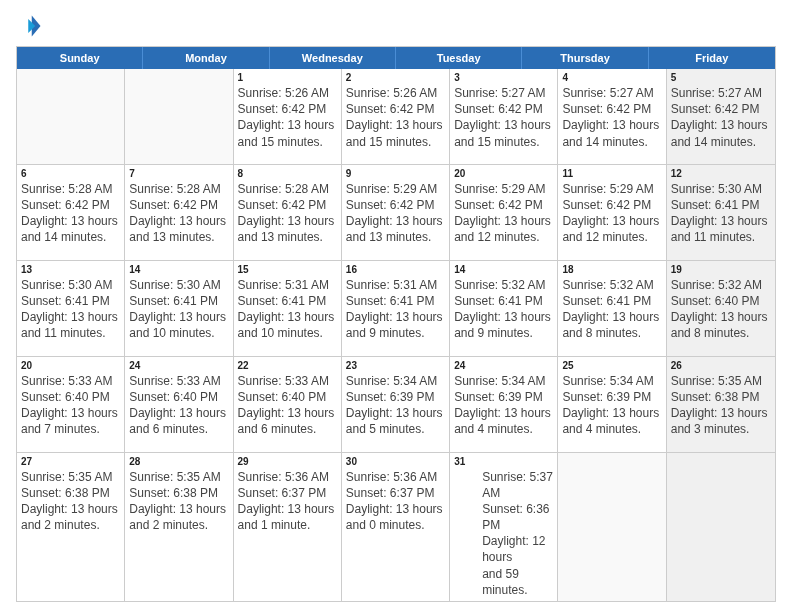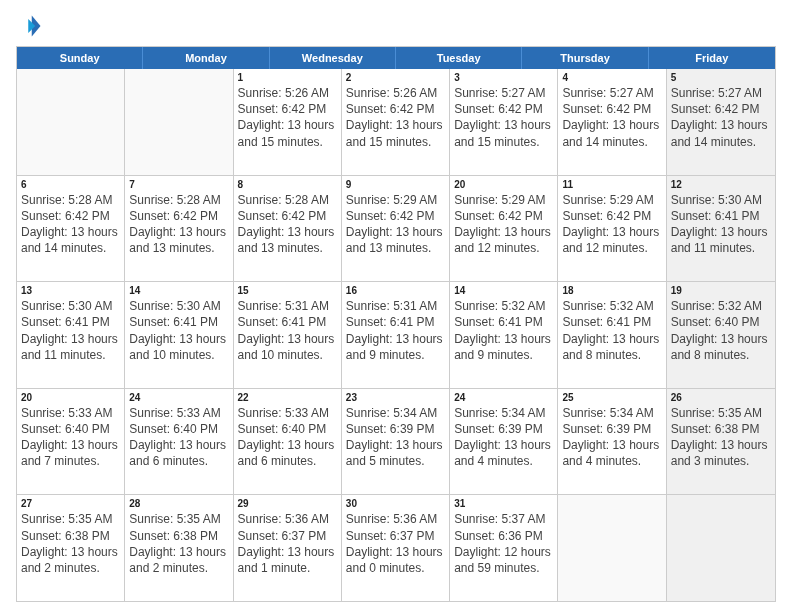--- a/index.html
+++ b/index.html
@@ -363,21 +363,21 @@
           </div>
           <div class="cal-cell">
             <div class="day-num">30</div>
             <div class="cell-info" style="white-space: pre-line;">Sunrise: 5:36 AM
 Sunset: 6:37 PM
 Daylight: 13 hours
 and 0 minutes.</div>
           </div>
           <div class="cal-cell">
             <div class="day-num">31</div>
-            <div class="cell-info" style="white-space: pre-line;">Sunrise: 5:37 AM
+            <div class="cell-info" style="white-space: pre-line; margin-left: 28px;">Sunrise: 5:37 AM
 Sunset: 6:36 PM
 Daylight: 12 hours
 and 59 minutes.</div>
           </div>
           <div class="cal-cell empty"></div>
           <div class="cal-cell empty shaded"></div>
         </div>
       </div>
   </div>
 </div>

